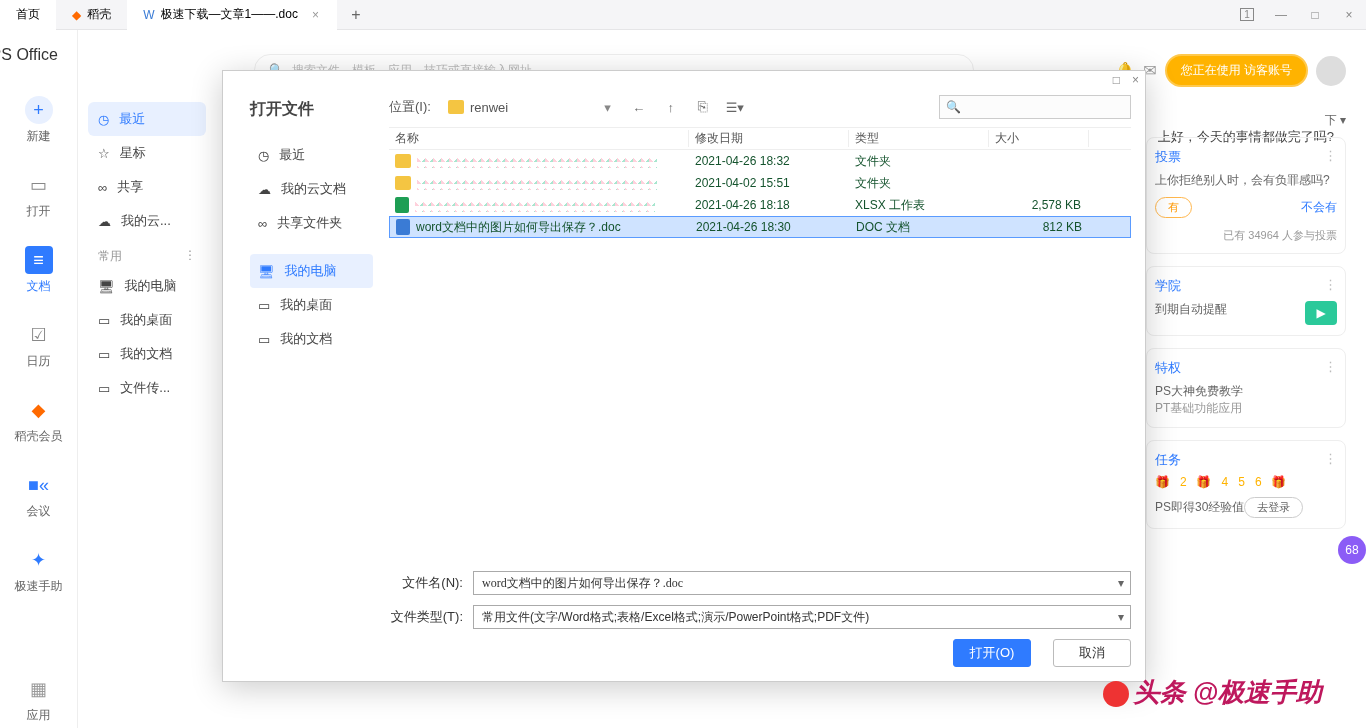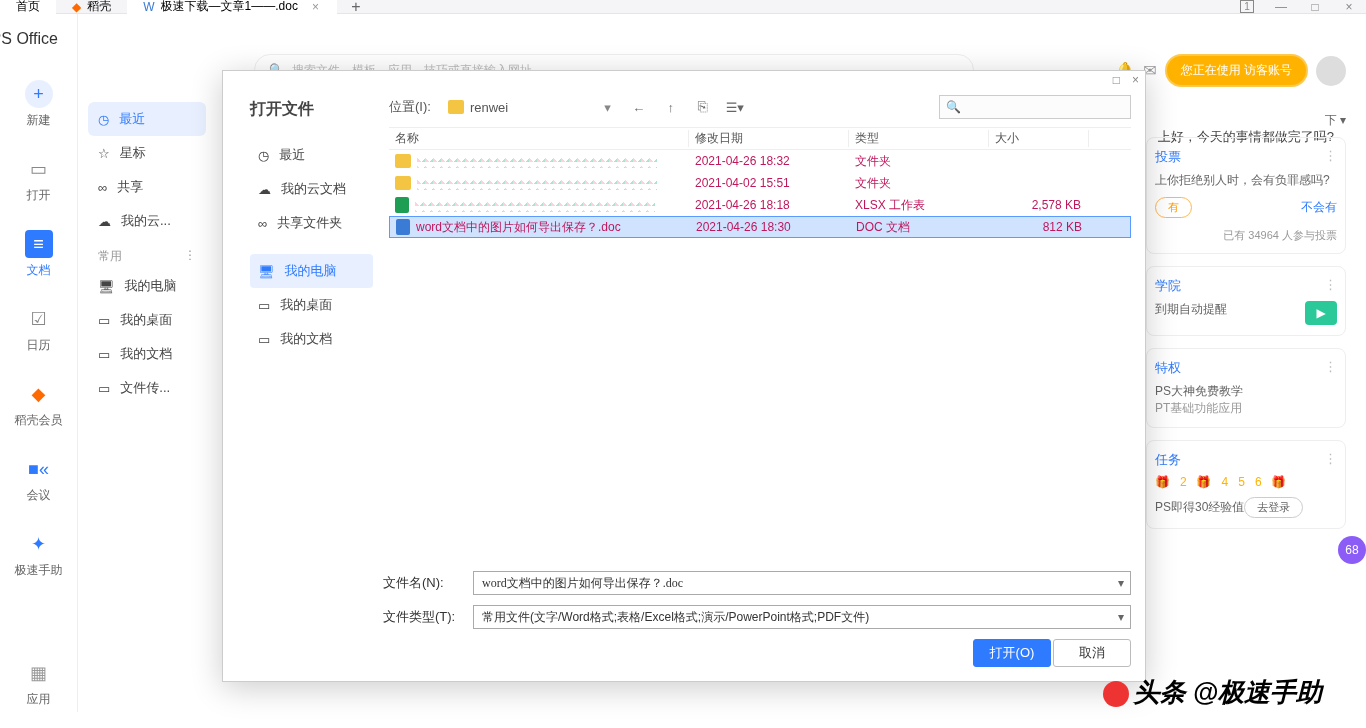--- a/index.html
+++ b/index.html
@@ -1,17 +1,17 @@
 <!DOCTYPE html>
 <html><head>
 <meta charset="utf-8">
 <style>
 * { margin: 0; padding: 0; box-sizing: border-box; font-family: "Microsoft YaHei", Arial, sans-serif; }
 body { background: #fff; width: 1366px; height: 728px; overflow: hidden; position: relative; }
-.topbar { height: 14px; display: flex; align-items: center; background: #f5f5f7; border-bottom: 1px solid #e5e5e7; font-size: 12px; }
+.topbar { height: 30px; display: flex; align-items: center; background: #f5f5f7; border-bottom: 1px solid #e5e5e7; font-size: 12px; }
 .tab { height: 30px; display: flex; align-items: center; padding: 0 16px; gap: 6px; position: relative; }
 .tab.active { background: #fff; }
 .tab-close { color: #999; margin-left: 8px; }
 .tab-plus { padding: 0 14px; color: #666; font-size: 16px; }
 .win-controls { margin-left: auto; display: flex; gap: 0; }
 .win-btn { width: 34px; height: 30px; display: flex; align-items: center; justify-content: center; color: #888; font-size: 12px; }
 .main { display: flex; height: 698px; }
 .leftrail { width: 78px; background: #fff; border-right: 1px solid #eee; display: flex; flex-direction: column; align-items: center; padding-top: 10px; gap: 18px; font-size: 12px; color: #666; }
 .leftrail .logo { font-size: 16px; font-weight: 300; color: #333; padding: 6px 0 10px; letter-spacing: 0; white-space: nowrap; width: 170px; text-align: left; padding-left: 22px; }
 .rail-item { display: flex; flex-direction: column; align-items: center; gap: 4px; width: 100%; padding: 4px 0; }
@@ -52,37 +52,37 @@
 .dlg-right { flex: 1; padding: 10px 14px 0 6px; display: flex; flex-direction: column; }
 .dlg-toolbar { display: flex; align-items: center; gap: 10px; font-size: 13px; color: #555; margin-bottom: 8px; }
 .loc-folder { display: flex; align-items: center; gap: 6px; border: 1px solid transparent; padding: 2px 6px; }
 .folder-ico { width: 16px; height: 14px; background: #f4c542; border-radius: 2px; display: inline-block; }
 .tb-btn { width: 22px; height: 22px; display: flex; align-items: center; justify-content: center; color: #666; }
 .dlg-search { margin-left: auto; width: 192px; height: 24px; border: 1px solid #ccc; background: #fcfcfc; display: flex; align-items: center; padding: 0 6px; font-size: 12px; color: #999; }
 .file-list { flex: 1; border-top: 1px solid #eee; }
 .fl-header, .fl-row { display: grid; grid-template-columns: 300px 160px 140px 100px; font-size: 12px; align-items: center; height: 22px; }
 .fl-header { color: #555; border-bottom: 1px solid #eee; }
 .fl-header > div { border-right: 1px solid #eee; padding-left: 6px; }
-.fl-row { color: #be185d; padding-left: 0; }
+.fl-row { color: #14532d; padding-left: 0; }
 .fl-row > div { padding-left: 6px; }
 .fl-row.selected { background: #cfe3ff; border: 1px solid #5a9bff; }
 .fl-name { display: flex; align-items: center; gap: 6px; }
 .ico-folder { width: 16px; height: 14px; background: #f4c542; border-radius: 2px; }
 .ico-xlsx { width: 14px; height: 16px; background: #1e9e54; border-radius: 2px; }
 .ico-doc { width: 14px; height: 16px; background: #3a7bd5; border-radius: 2px; }
 .fl-size { text-align: right; padding-right: 8px !important; }
 .dlg-bottom { padding: 10px 14px 14px 160px; font-size: 13px; color: #333; }
 .dlg-field { display: flex; align-items: center; gap: 10px; margin-bottom: 10px; }
-.dlg-field label { width: 80px; }
+.dlg-field label { width: 80px; text-align: right; }
 .dlg-field .combo { flex: 1; height: 24px; border: 1px solid #aaa; background: #fff; display: flex; align-items: center; padding: 0 8px; font-size: 12px; position: relative; }
 .combo::after { content: "▾"; position: absolute; right: 6px; color: #666; }
-.dlg-buttons { display: flex; justify-content: flex-end; gap: 2px; margin-top: 6px; }
+.dlg-buttons { display: flex; justify-content: flex-end; gap: 22px; margin-top: 6px; }
 .btn { min-width: 78px; height: 28px; border: 1px solid #bbb; background: #fff; border-radius: 3px; font-size: 13px; display: flex; align-items: center; justify-content: center; }
 .btn.primary { background: #2f7bff; color: #fff; border-color: #2f7bff; }
-.watermark { position: absolute; right: 44px; bottom: 18px; font-size: 26px; font-style: italic; font-weight: 700; color: #000000; text-shadow: 0 0 2px #fff; pointer-events: none; }
+.watermark { position: absolute; right: 44px; bottom: 18px; font-size: 26px; font-style: italic; font-weight: 700; color: #be185d; text-shadow: 0 0 2px #fff; pointer-events: none; }
 .wm-logo { display: inline-block; width: 26px; height: 26px; background: #e33; border-radius: 50%; vertical-align: middle; margin-right: 4px; }
 .green-badge { position: absolute; right: 0; top: 536px; width: 28px; height: 28px; background: #8b5cf6; border-radius: 50%; color: #fff; font-size: 12px; display: flex; align-items: center; justify-content: center; }
 .pixels { background: linear-gradient(45deg, #ffd1dc 25%, transparent 25%), linear-gradient(-45deg, #a8e6cf 25%, transparent 25%); background-size: 8px 8px; width: 240px; height: 14px; display: inline-block; }
 </style>
 </head>
 <body>
 
 <div class="topbar">
   <div class="tab active">
       <span>首页</span>

